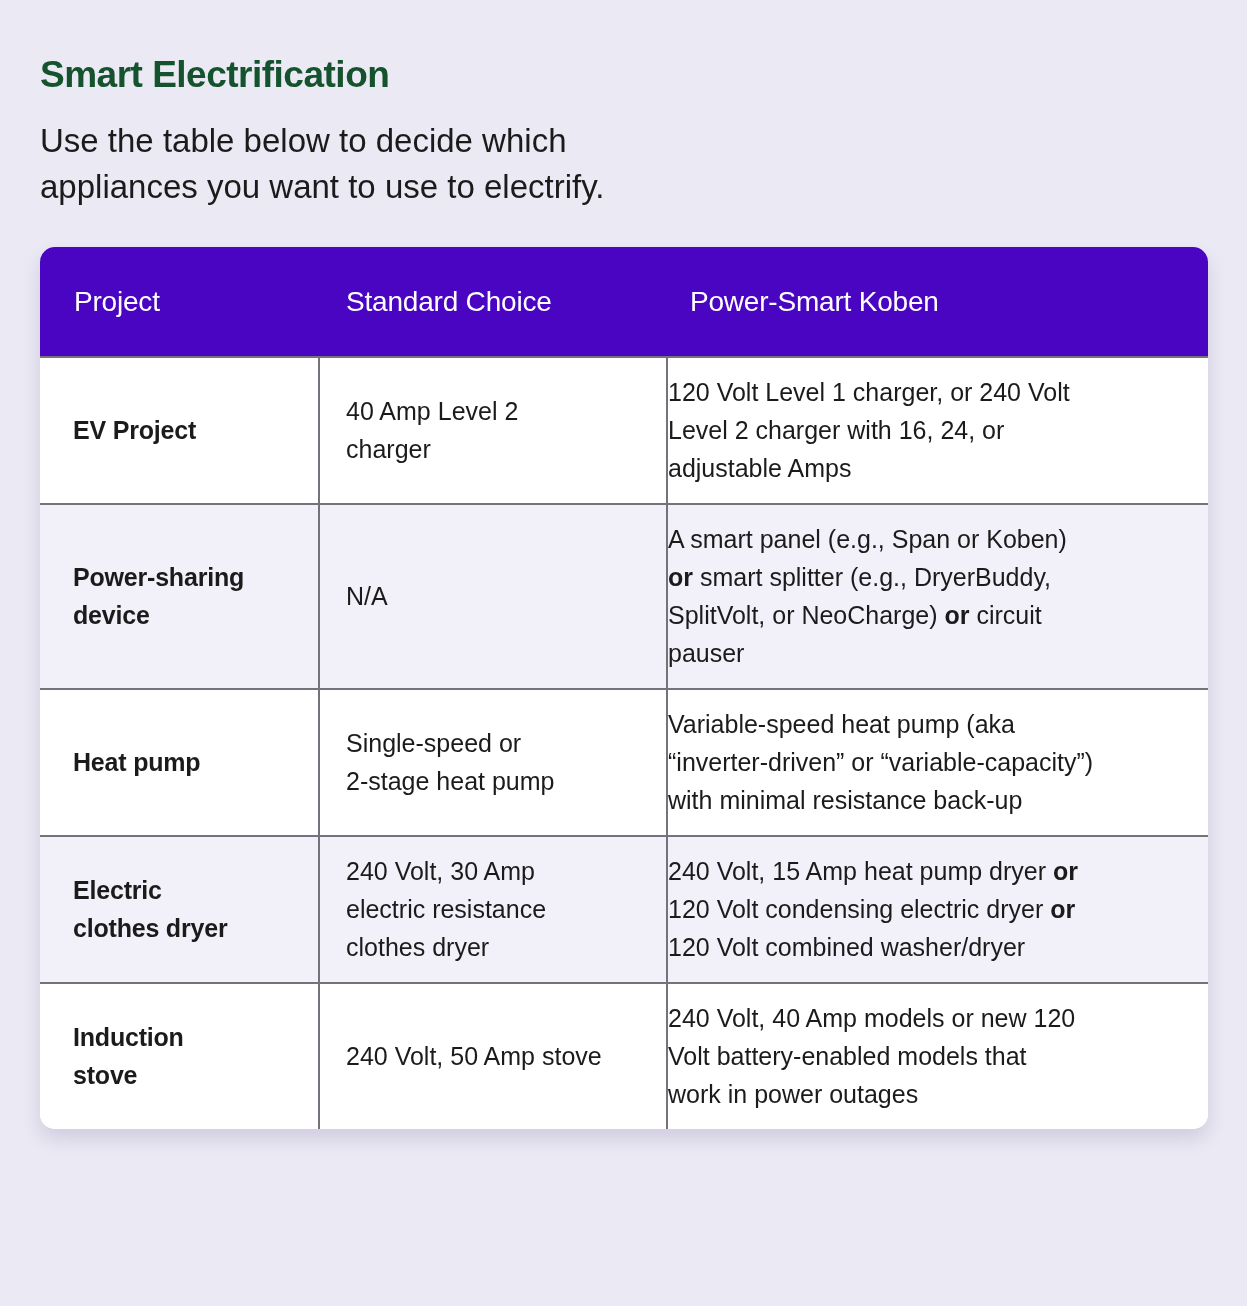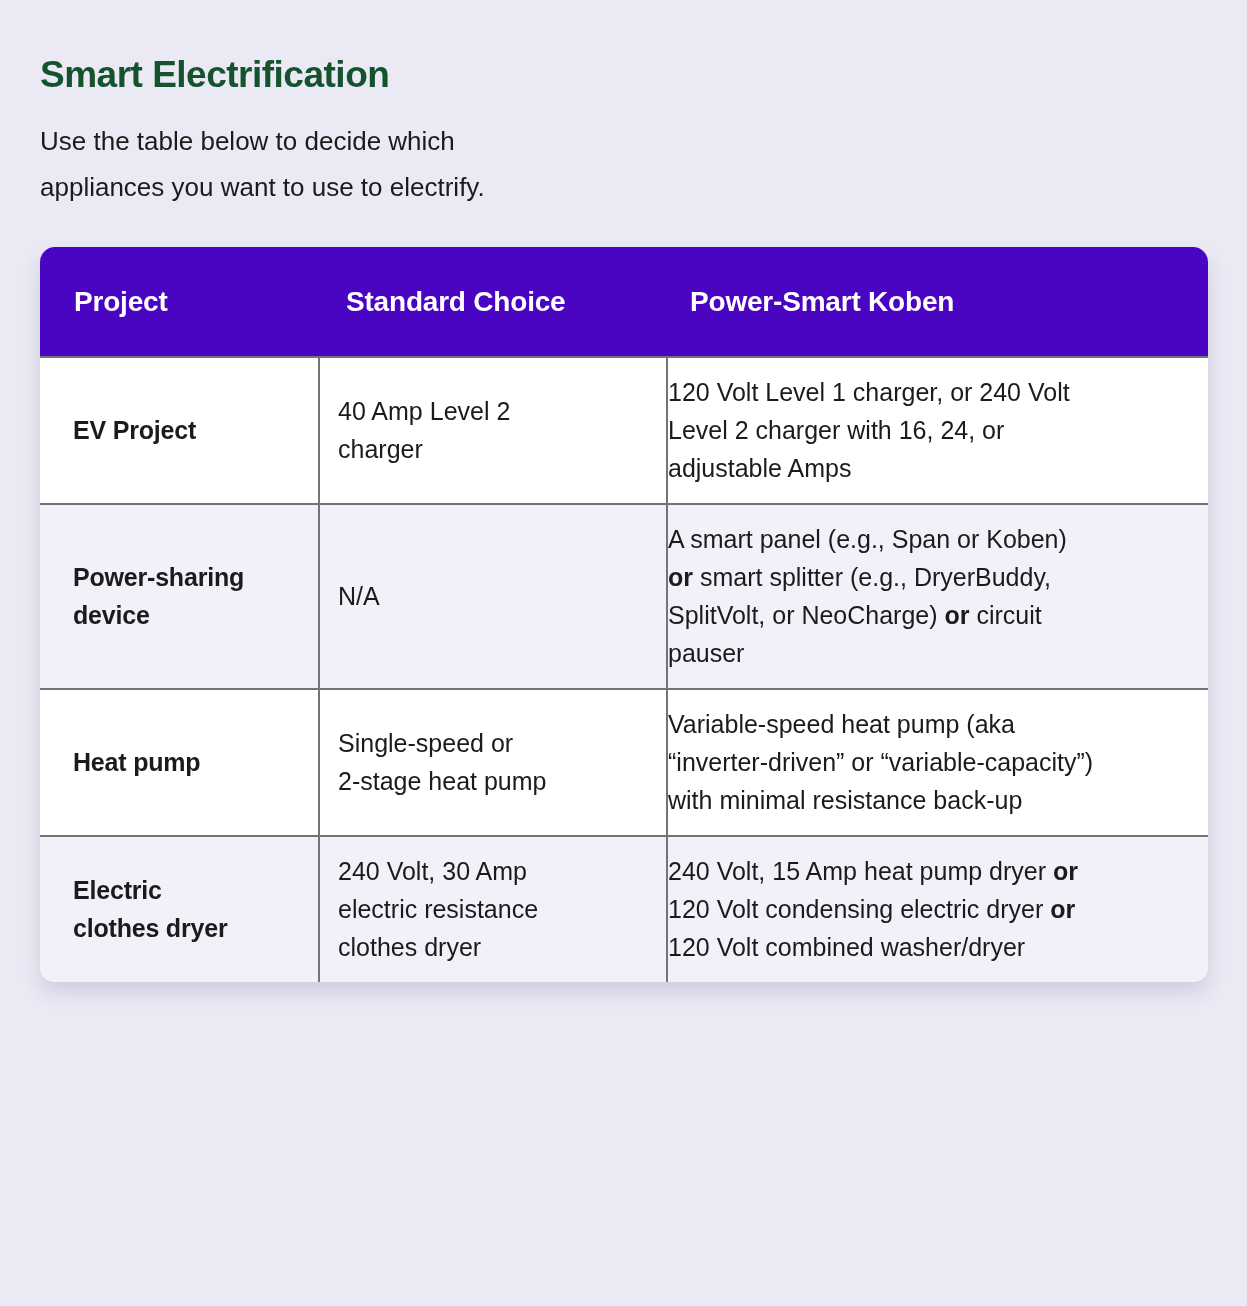--- a/index.html
+++ b/index.html
@@ -19,21 +19,21 @@
   }
   .page-title {
     margin: 14px 0 0 0;
     font-size: 37px;
     font-weight: 700;
     letter-spacing: -0.5px;
     color: #14532d;
   }
   .page-subtitle {
     margin: 22px 0 0 0;
-    font-size: 26px;
+    font-size: 33px;
     font-weight: 400;
     line-height: 46px;
     white-space: pre-wrap;
     color: #1B1B1B;
   }
   .table-card {
     margin-top: 37px;
     width: 1168px;
     border-radius: 15px;
     overflow: hidden;
@@ -46,21 +46,21 @@
     table-layout: fixed;
   }
   table.electrify col.c1 { width: 279px; }
   table.electrify col.c2 { width: 348px; }
   table.electrify col.c3 { width: 541px; }
 
   table.electrify thead th {
     background: #4A05C2;
     color: #FFFFFF;
     font-size: 28px;
-    font-weight: 700;
+    font-weight: 400;
     letter-spacing: -0.2px;
     text-align: left;
     height: 110px;
     vertical-align: middle;
     padding: 0 10px 0 0;
   }
   table.electrify thead th.h1 { padding-left: 34px; }
   table.electrify thead th.h2 { padding-left: 27px; }
   table.electrify thead th.h3 { padding-left: 23px; }
 
@@ -80,21 +80,21 @@
   }
   table.electrify tbody tr:nth-child(even) td {
     background: #F2F0F9;
   }
   table.electrify tbody td.project {
     font-weight: 700;
     padding-left: 33px;
     letter-spacing: -0.2px;
   }
   table.electrify tbody td.standard {
-    padding-left: 18px;
+    padding-left: 26px;
   }
   table.electrify tbody td.smart {
   }
   .b { font-weight: 700; }
 </style>
 </head>
 <body>
 
 <div class="content">
   <h1 class="page-title">Smart Electrification</h1>
@@ -144,16 +144,24 @@
           <tr>
             <td class="project">Electric
 clothes dryer</td>
             <td class="standard"><span>240 Volt, 30 Amp
 electric resistance
 clothes dryer</span></td>
             <td class="smart"><span>240 Volt, 15 Amp heat pump dryer </span><span class="b">or</span><span>
 120 Volt condensing electric dryer </span><span class="b">or</span><span>
 120 Volt combined washer/dryer</span></td>
           </tr>
+          <tr>
+            <td class="project">Induction
+stove</td>
+            <td class="standard"><span>240 Volt, 50 Amp stove</span></td>
+            <td class="smart"><span>240 Volt, 40 Amp models or new 120
+Volt battery-enabled models that
+work in power outages</span></td>
+          </tr>
         </tbody>
     </table>
   </div>
 </div>
 
 </body></html>

